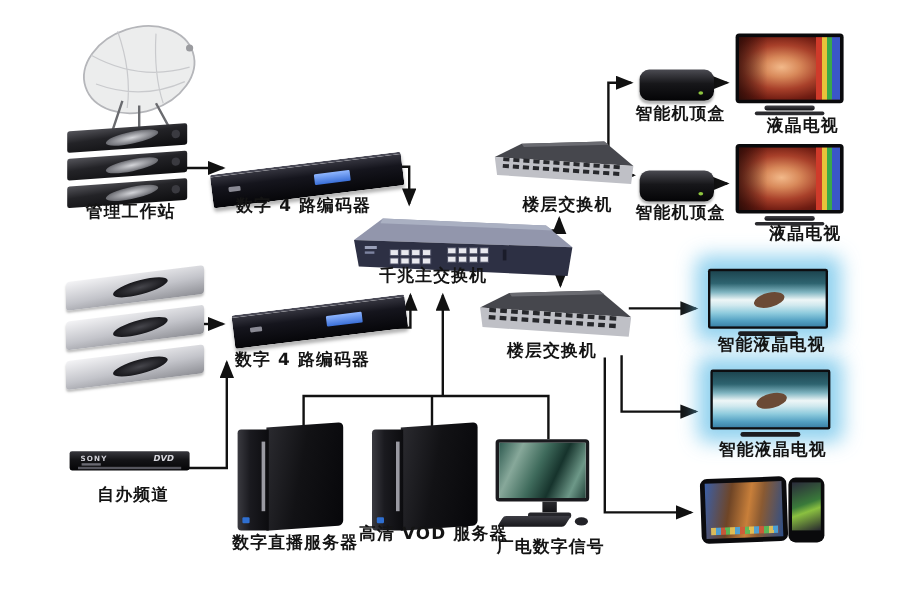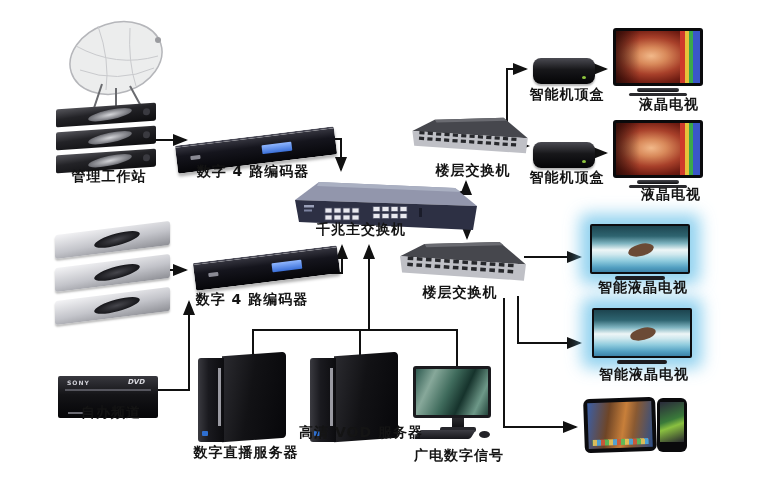--- a/index.html
+++ b/index.html
@@ -77,21 +77,21 @@
   .ws-mon{width:78px;height:52px;background:#0c0c0e;border:3px solid #1a1a1e;border-radius:3px;box-sizing:border-box;}
   .ws-scr{width:100%;height:100%;
     background:linear-gradient(115deg,#2e5a50 0%,#87a89a 22%,#3f6b5c 45%,#16332c 64%,#6d9888 84%,#24453c 100%);}
   .ws-neck{width:12px;height:9px;margin:0 auto;background:linear-gradient(#2a2a2e,#121215);}
   .ws-base{width:36px;height:5px;margin:0 auto;background:#26262b;border-radius:2px;}
   .ws-kb{position:absolute;width:56px;height:9px;border-radius:2px;transform:skewX(-32deg);
     background:linear-gradient(#3d3d44,#17171b);}
   .ws-mouse{position:absolute;width:11px;height:7px;background:#222227;border-radius:50%;}
 
   
-  .dvd{width:100px;height:42px;border-radius:2px;
+  .dvd{width:100px;height:16px;border-radius:2px;
     background:linear-gradient(180deg,#38383e 0%,#141417 45%,#050507 100%);}
   .dvd .brand{position:absolute;left:9px;top:3px;color:#cfcfd6;font-size:6px;font-weight:bold;letter-spacing:1px;}
   .dvd .disc{position:absolute;right:13px;top:2px;color:#d8d8de;font-size:7px;font-weight:bold;font-style:italic;}
   .dvd .tray{position:absolute;left:7px;right:7px;top:13px;height:2px;background:#55555d;}
   .dvd .btn{position:absolute;left:10px;bottom:4px;width:16px;height:2px;background:#6a6a72;}
 
   
   .tablet{width:72px;height:54px;background:#0b0b0e;border-radius:6px;padding:4px;box-sizing:border-box;transform:rotate(-2deg);}
   .tablet .scr{position:relative;width:100%;height:100%;overflow:hidden;
     background:linear-gradient(100deg,#3a5fa8 0%,#6f4526 32%,#c87f3a 55%,#8a5a32 70%,#2d4f8a 100%);}
@@ -291,21 +291,21 @@
     <div class="front"></div>
     <div class="logo"></div>
   </div>
   <div class="lbl" style="left:246px;top:444px;">数字直播服务器</div>
 
   <div class="dev server" style="left:310px;top:352px;">
     <div class="side"></div>
     <div class="front"></div>
     <div class="logo"></div>
   </div>
-  <div class="lbl" style="left:361px;top:424px;text-align:right;">高清 VOD 服务器</div>
+  <div class="lbl" style="left:361px;top:436px;text-align:right;">高清 VOD 服务器</div>
 
   <div class="dev" style="left:413px;top:366px;width:90px;height:80px;">
     <div class="ws-mon">
       <div class="ws-scr"></div>
     </div>
     <div class="ws-neck" style="width:12px;"></div>
     <div class="ws-base"></div>
     <div class="ws-kb" style="left:4px;top:64px;"></div>
     <div class="ws-mouse" style="left:66px;top:65px;"></div>
   </div>

